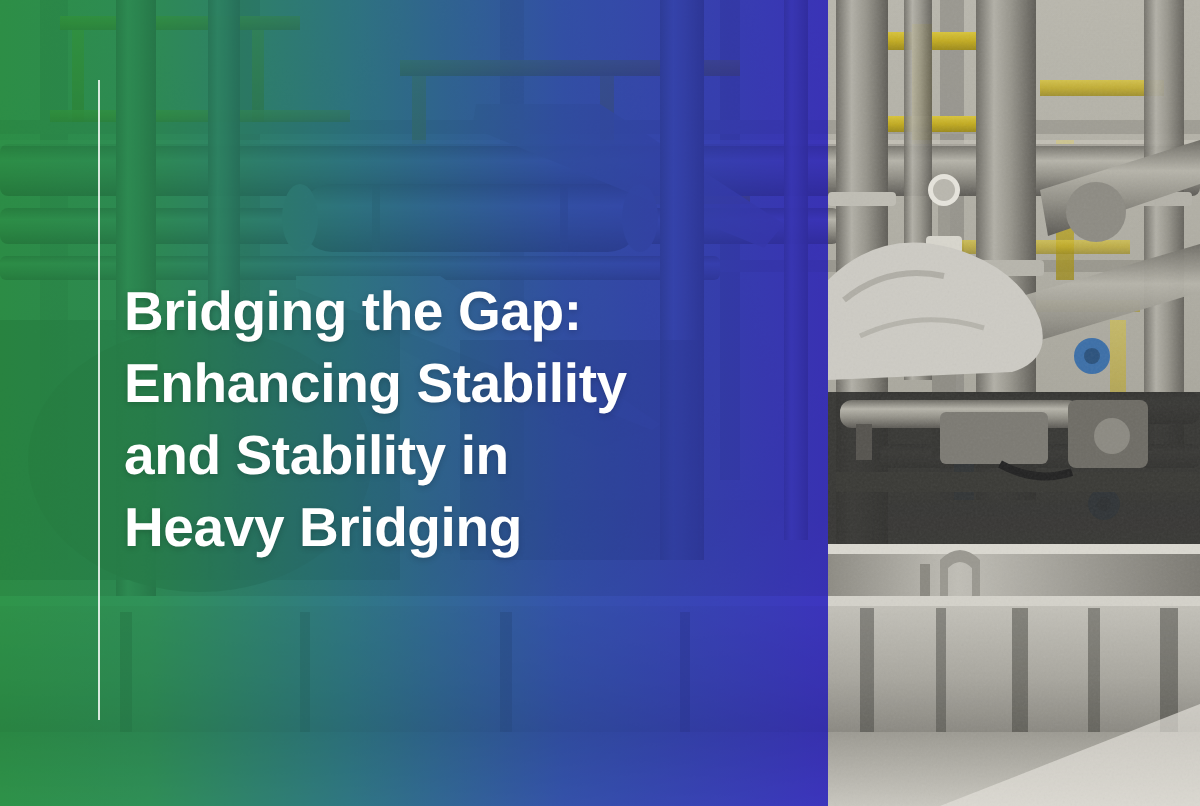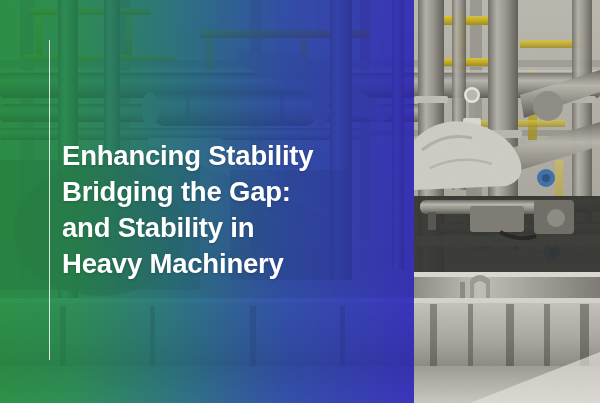--- a/index.html
+++ b/index.html
@@ -313,19 +313,19 @@
         <stop offset="0.68" stop-color="#3456ba"></stop>
         <stop offset="1.00" stop-color="#3d35d0"></stop>
       </linearGradient>
     </defs>
     <rect x="0" y="0" width="414" height="403" fill="url(#gradBoost)"></rect>
   </svg>
 
   <div class="vertical-rule"></div>
 
   <h1 class="headline">
+    <span class="headline-line">Bridging the Gap:</span>
     <span class="headline-line">Enhancing Stability</span>
-    <span class="headline-line">Bridging the Gap:</span>
     <span class="headline-line">and Stability in</span>
-    <span class="headline-line">Heavy Machinery</span>
+    <span class="headline-line">Heavy Bridging</span>
   </h1>
 
 </div>
 
 </body></html>

